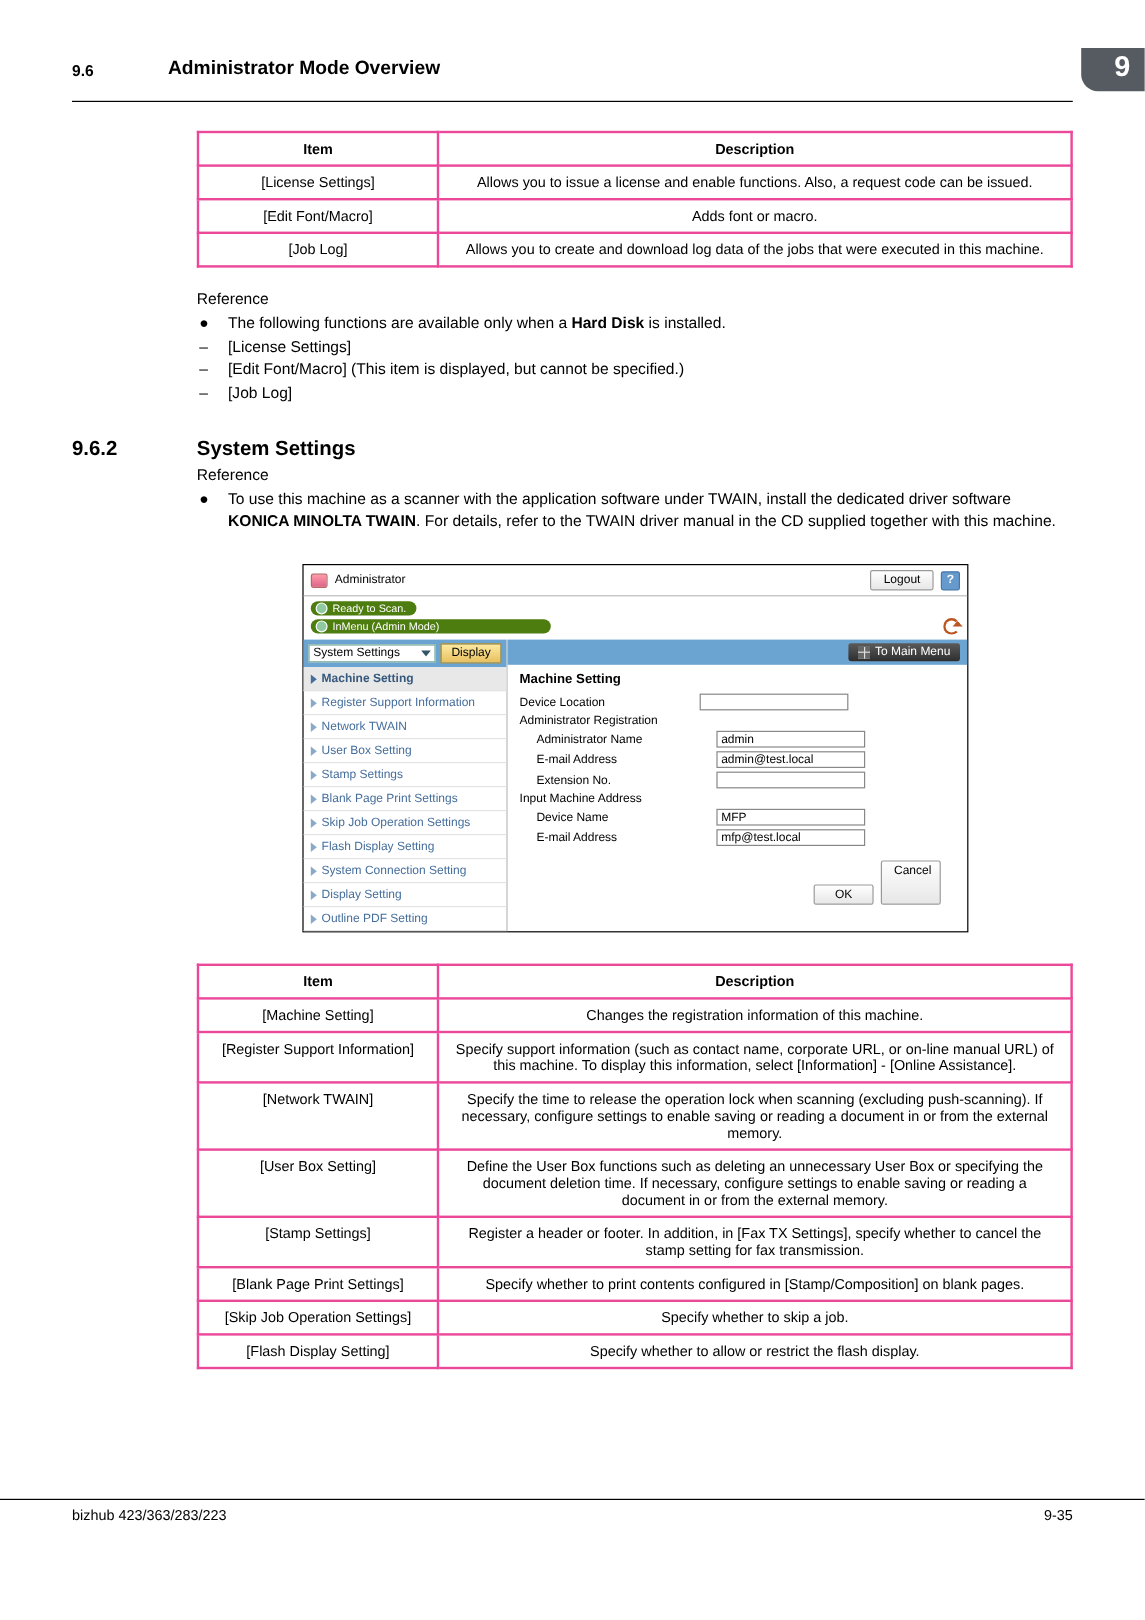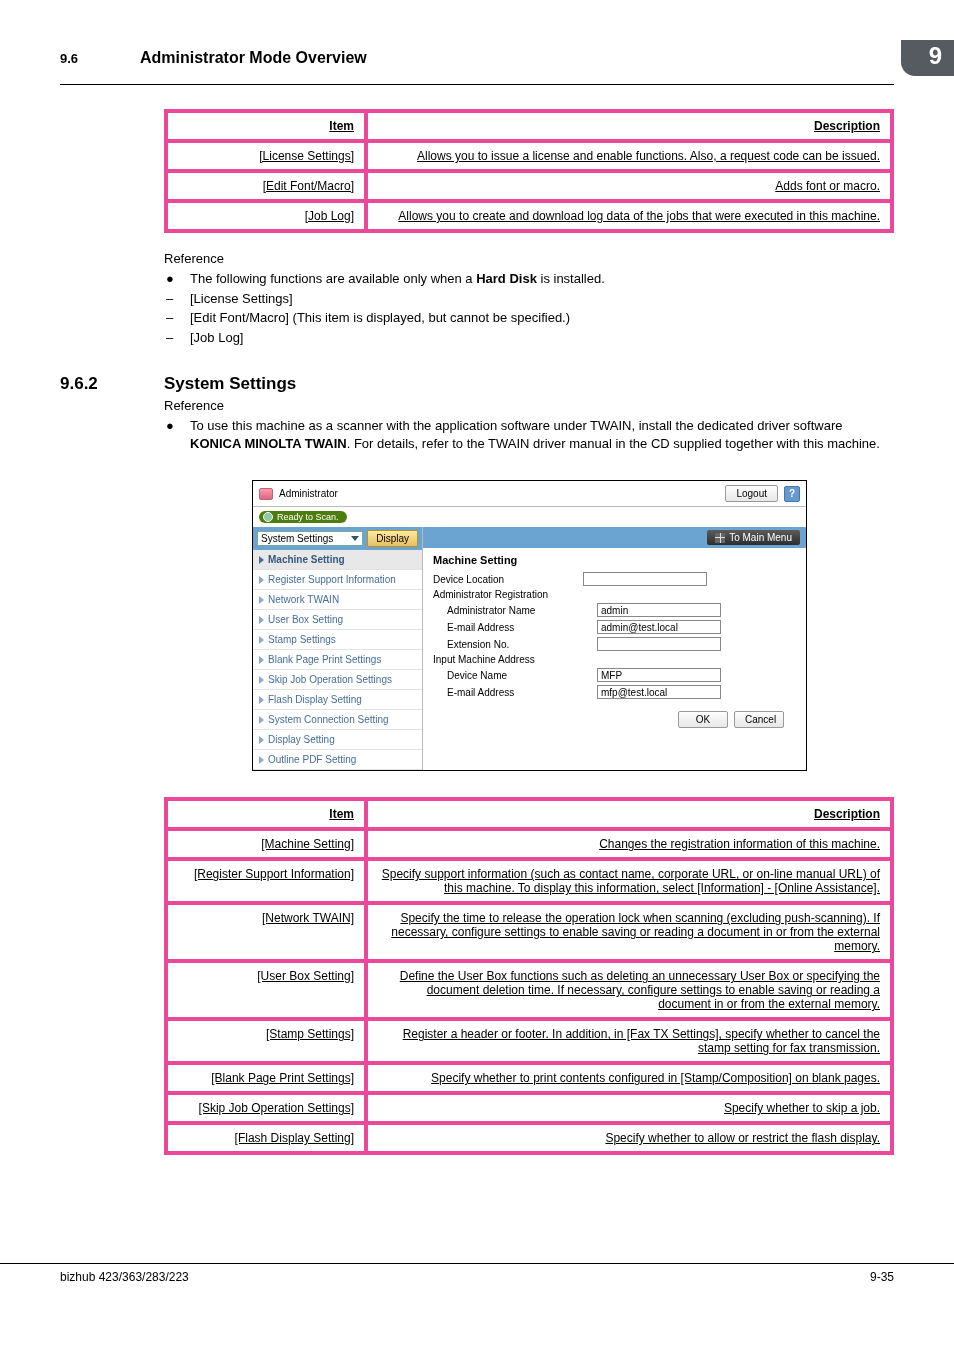--- a/index.html
+++ b/index.html
@@ -46,25 +46,24 @@
     margin: -22px 0 24px 0;
   }
   table.spec {
     width: 730px;
     margin-left: 104px;
     border-collapse: collapse;
     font-size: 12px;
     margin-bottom: 18px;
   }
   table.spec th, table.spec td {
-    border: 4px solid #ec4899;
+    border: 2px solid #ec4899;
     padding: 6px 10px;
-    text-align: right;
+    text-align: center;
     vertical-align: top;
-    text-decoration: underline;
   }
   table.spec th {
     font-weight: bold;
     background: #fff;
   }
   table.spec .col-item { width: 200px; }
   .ref-block {
     margin-left: 104px;
     width: 730px;
     font-size: 13px;
@@ -200,20 +199,27 @@
         <div>Administrator</div>
         <div class="shot-top-sp"></div>
         <div class="btn">Logout</div>
         <div class="q-icon">?</div>
       </div>
       <div class="shot-status">
         <div class="status-pill">
             <span class="pill-ico"></span>
             <span>Ready to Scan.</span>
           </div>
+        <div class="status-row2">
+          <div class="status-pill" style="width:200px;">
+              <span class="pill-ico"></span>
+              <span>InMenu (Admin Mode)</span>
+            </div>
+          <div class="refresh"></div>
+        </div>
       </div>
       <div class="shot-body">
         <div class="shot-sidebar">
           <div class="sb-select-row">
             <div class="sb-select">
                 <span>System Settings</span>
                 <span class="arr"></span>
               </div>
             <div class="disp-btn">Display</div>
           </div>
@@ -300,21 +306,21 @@
               </div>
             <div class="mc-row mc-indent">
                 <div class="mc-label">Device Name</div>
                 <input class="mc-input" value="MFP" style="">
               </div>
             <div class="mc-row mc-indent">
                 <div class="mc-label">E-mail Address</div>
                 <input class="mc-input" value="mfp@test.local" style="">
               </div>
             <div class="mc-btns">
-              <div class="btn" style="width:50px;">OK</div>
+              <div class="btn" style="width:50px;margin-top:20px;">OK</div>
               <div class="btn" style="width:50px;">Cancel</div>
             </div>
           </div>
         </div>
       </div>
     </div>
   </div>
 
   <table class="spec">
     <thead>

